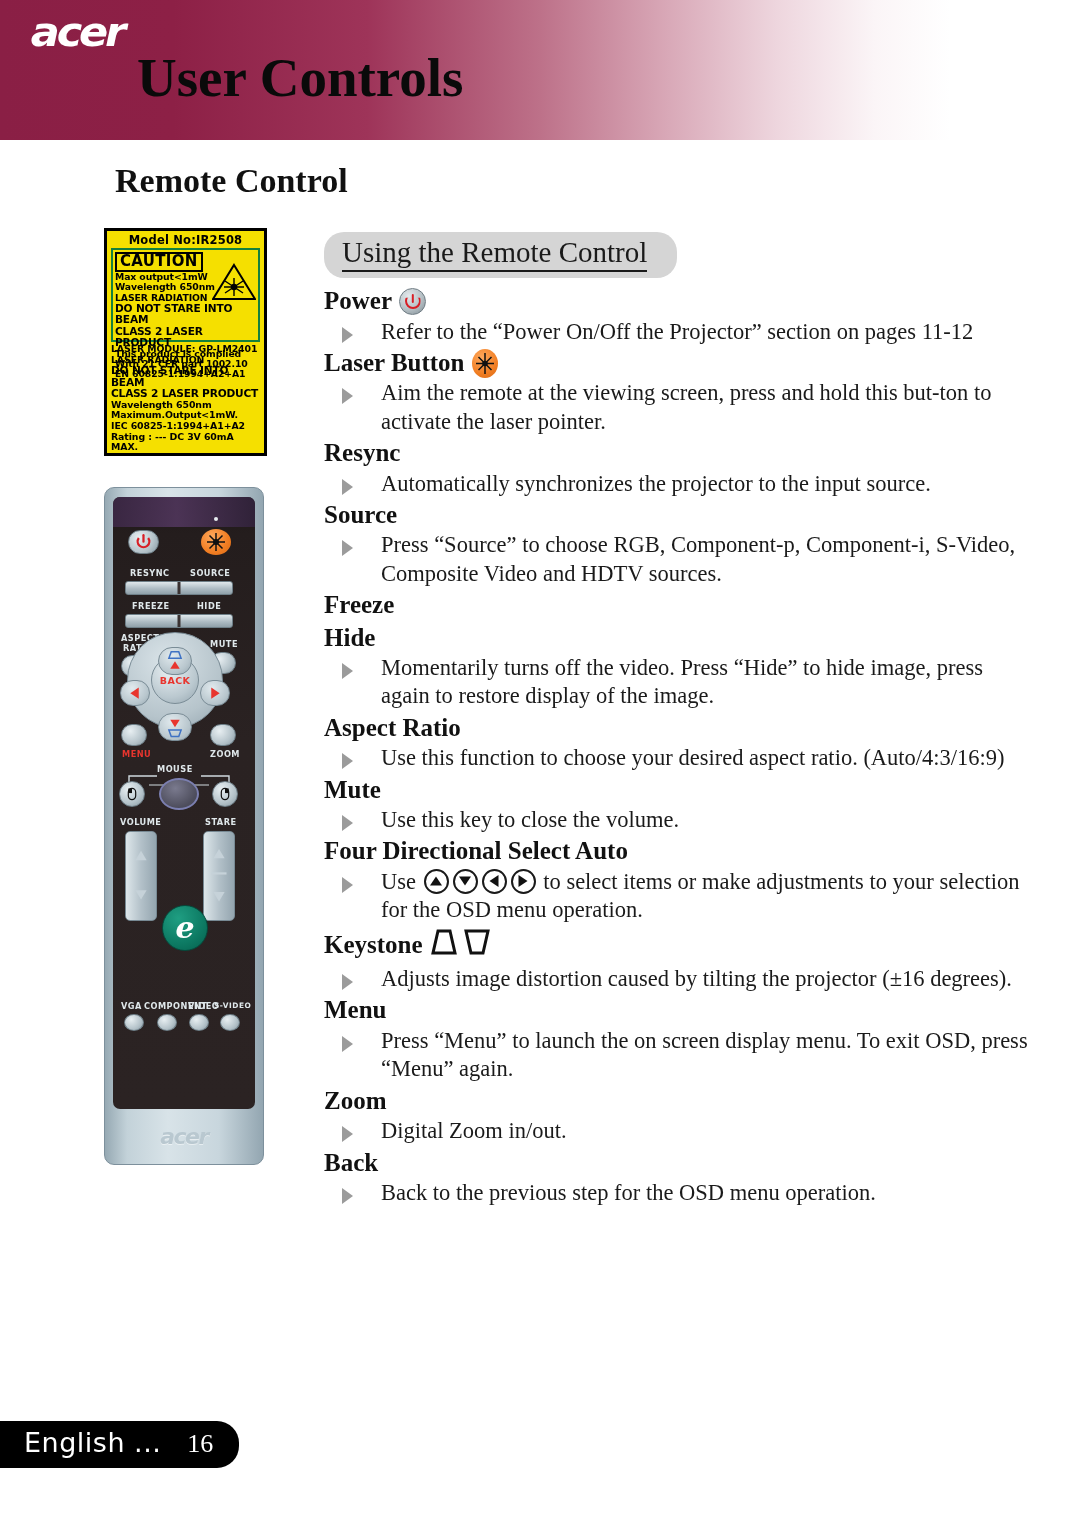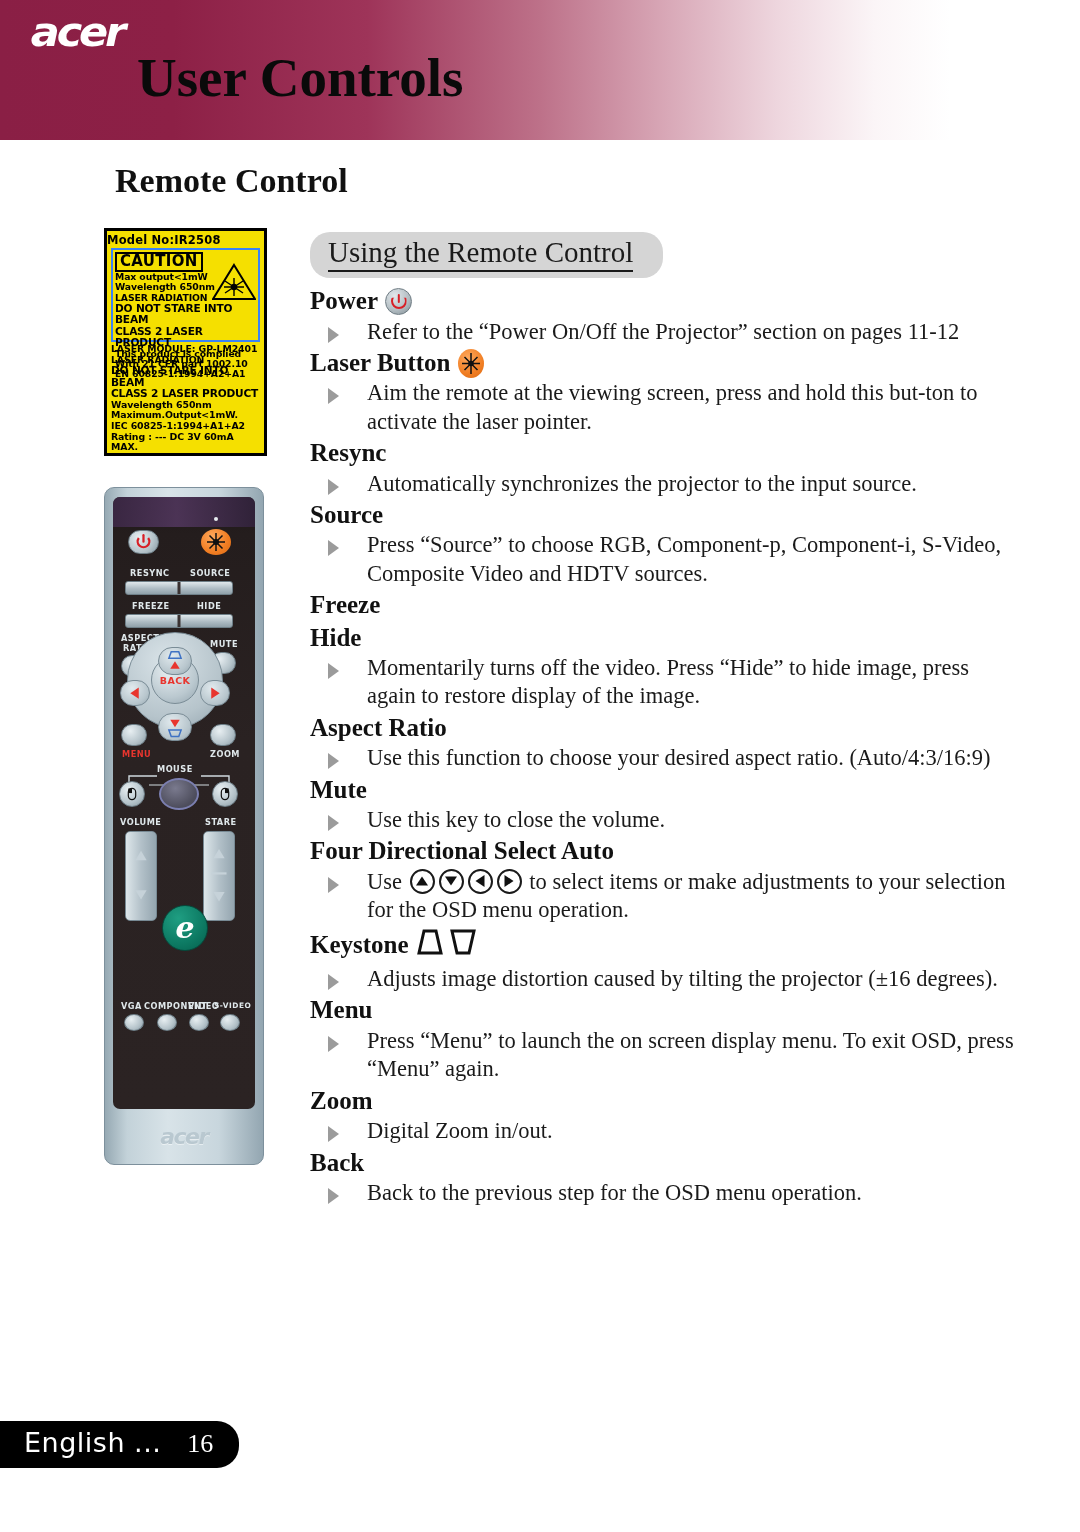--- a/index.html
+++ b/index.html
@@ -42,25 +42,25 @@
 
   
   .caution-label {
     position: absolute; left: 104px; top: 228px;
     width: 163px; height: 228px;
     background: #f5e000; border: 3px solid #000;
     font-family: "DejaVu Sans", sans-serif;
     color: #000; overflow: hidden;
   }
   .cl-model {
-    font-weight: bold; font-size: 11.5px;
+    text-align:center; font-weight: bold; font-size: 11.5px;
     padding: 2px 0 1px 0; letter-spacing: .2px;
   }
   .cl-box {
-    border: 2px solid #3b82f6; margin: 0 4px; padding: 1px 2px 2px 2px;
+    border: 2px solid #15803d; margin: 0 4px; padding: 1px 2px 2px 2px;
     position: relative; height: 94px;
   }
   .cl-caution {
     display:inline-block; border: 2px solid #000; background:#f5e000;
     font-weight:bold; font-size: 15px; padding: 0 3px; line-height: 1.05;
     letter-spacing:.3px;
   }
   .cl-tri {
     position:absolute; right: 2px; top: 13px; width: 44px; height: 38px;
   }
@@ -141,21 +141,21 @@
     border:1px solid #778993;
   }
   .r-acer {
     position:absolute; left:0; right:0; bottom:16px; text-align:center;
     font-family:"DejaVu Sans", sans-serif; font-style:italic; font-weight:bold;
     font-size:22px; color:#b9c8d0; letter-spacing:-1.5px;
     text-shadow: 0 1px 0 rgba(255,255,255,.5);
   }
 
   
-  .content { position:absolute; left: 310px; top: 232px; width: 712px; }
+  .content { position:absolute; left: 324px; top: 232px; width: 712px; }
 
   .pill-heading {
     display:inline-block;
     background:#d5d5d5; border-radius: 20px;
     padding: 4px 30px 6px 18px; margin-bottom: 6px;
   }
   .pill-heading span {
     font-family:"Liberation Serif", serif; font-size: 29px; color:#1a1a1a;
     border-bottom: 2px solid #1a1a1a; padding-bottom:1px; display:inline-block;
   }

